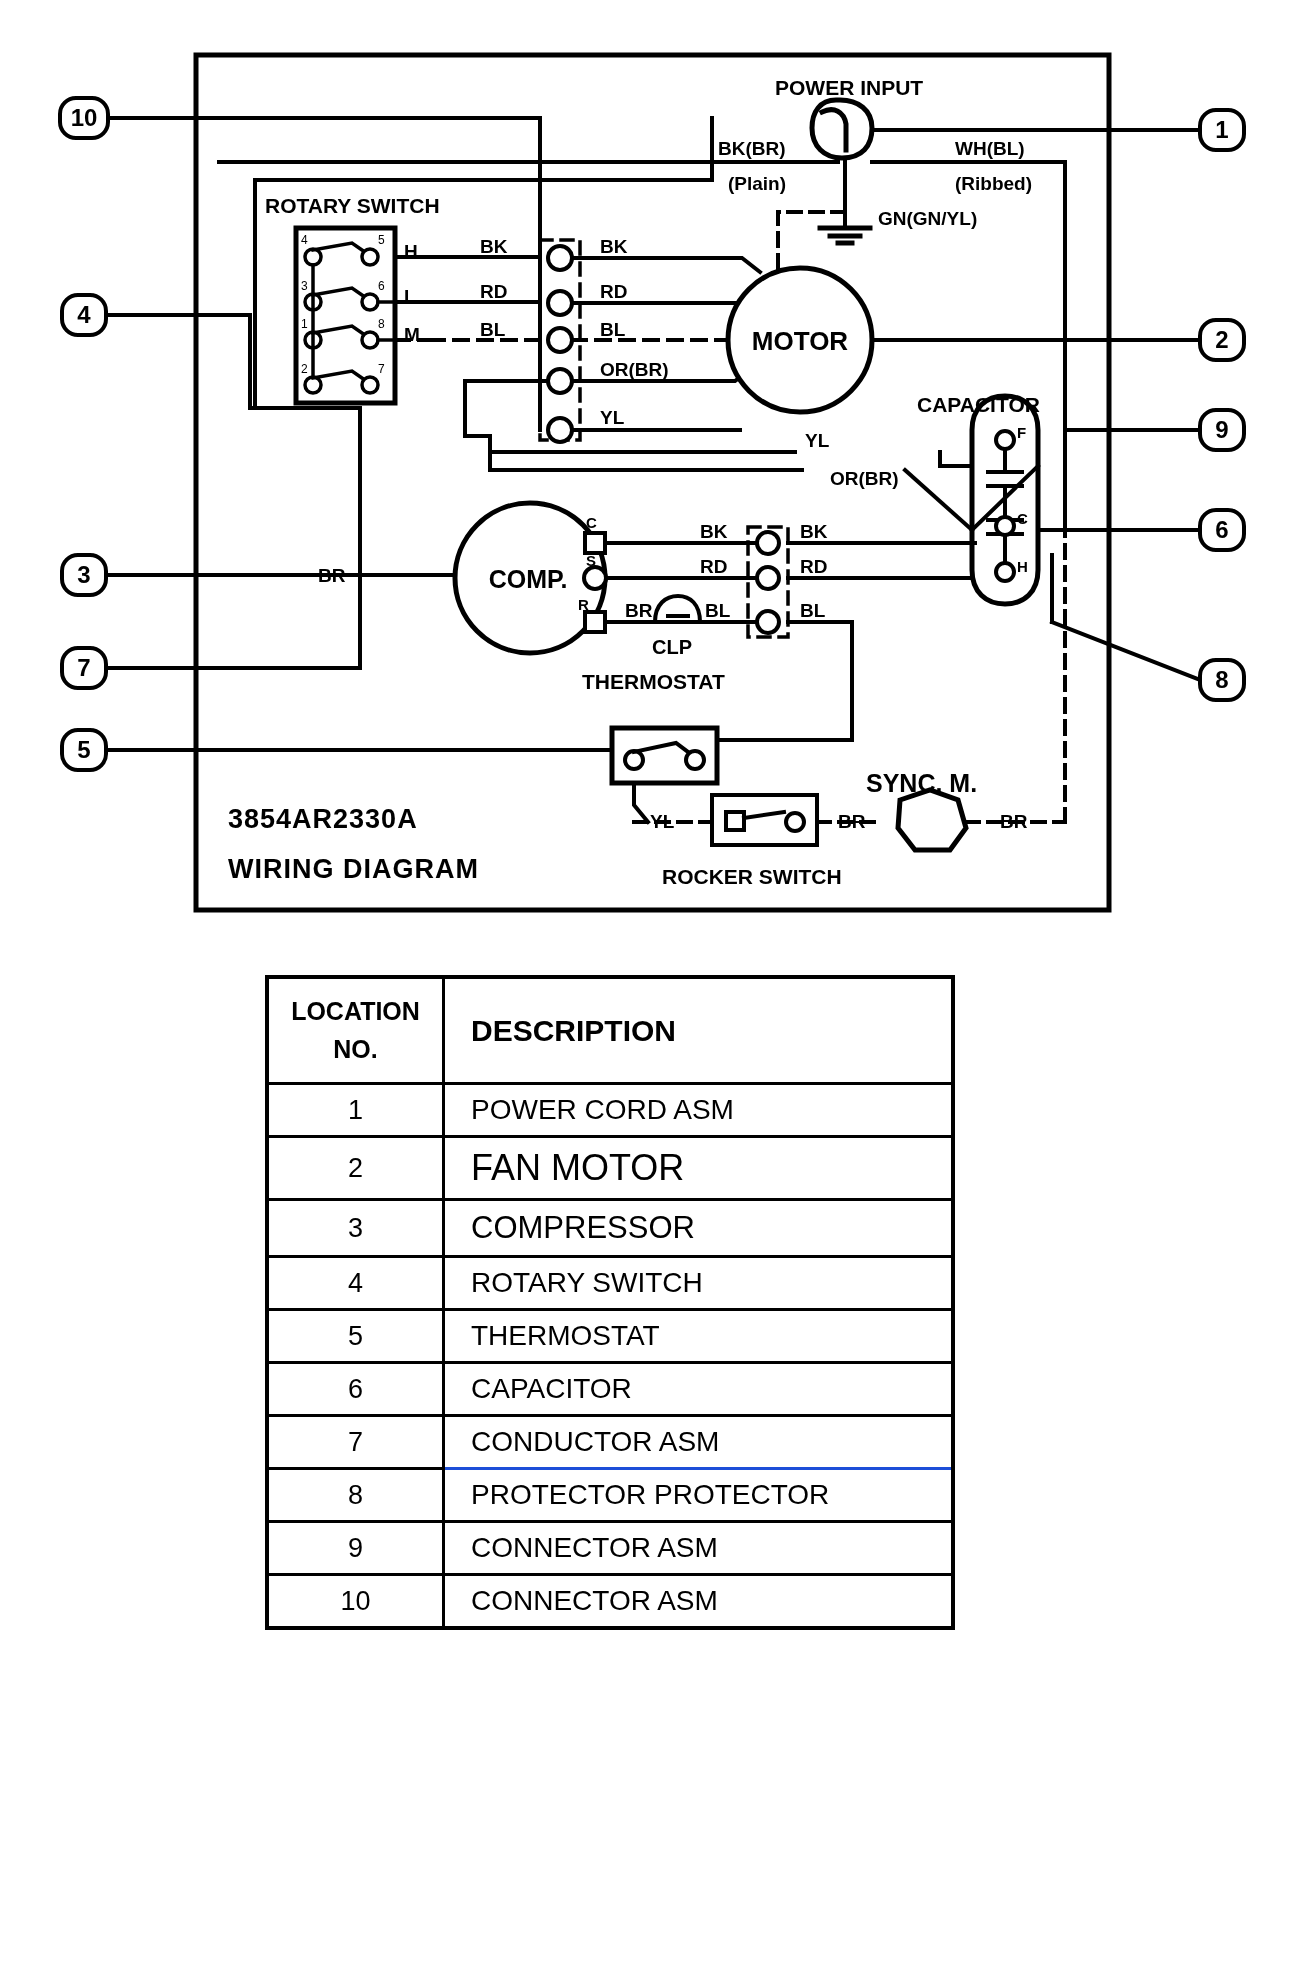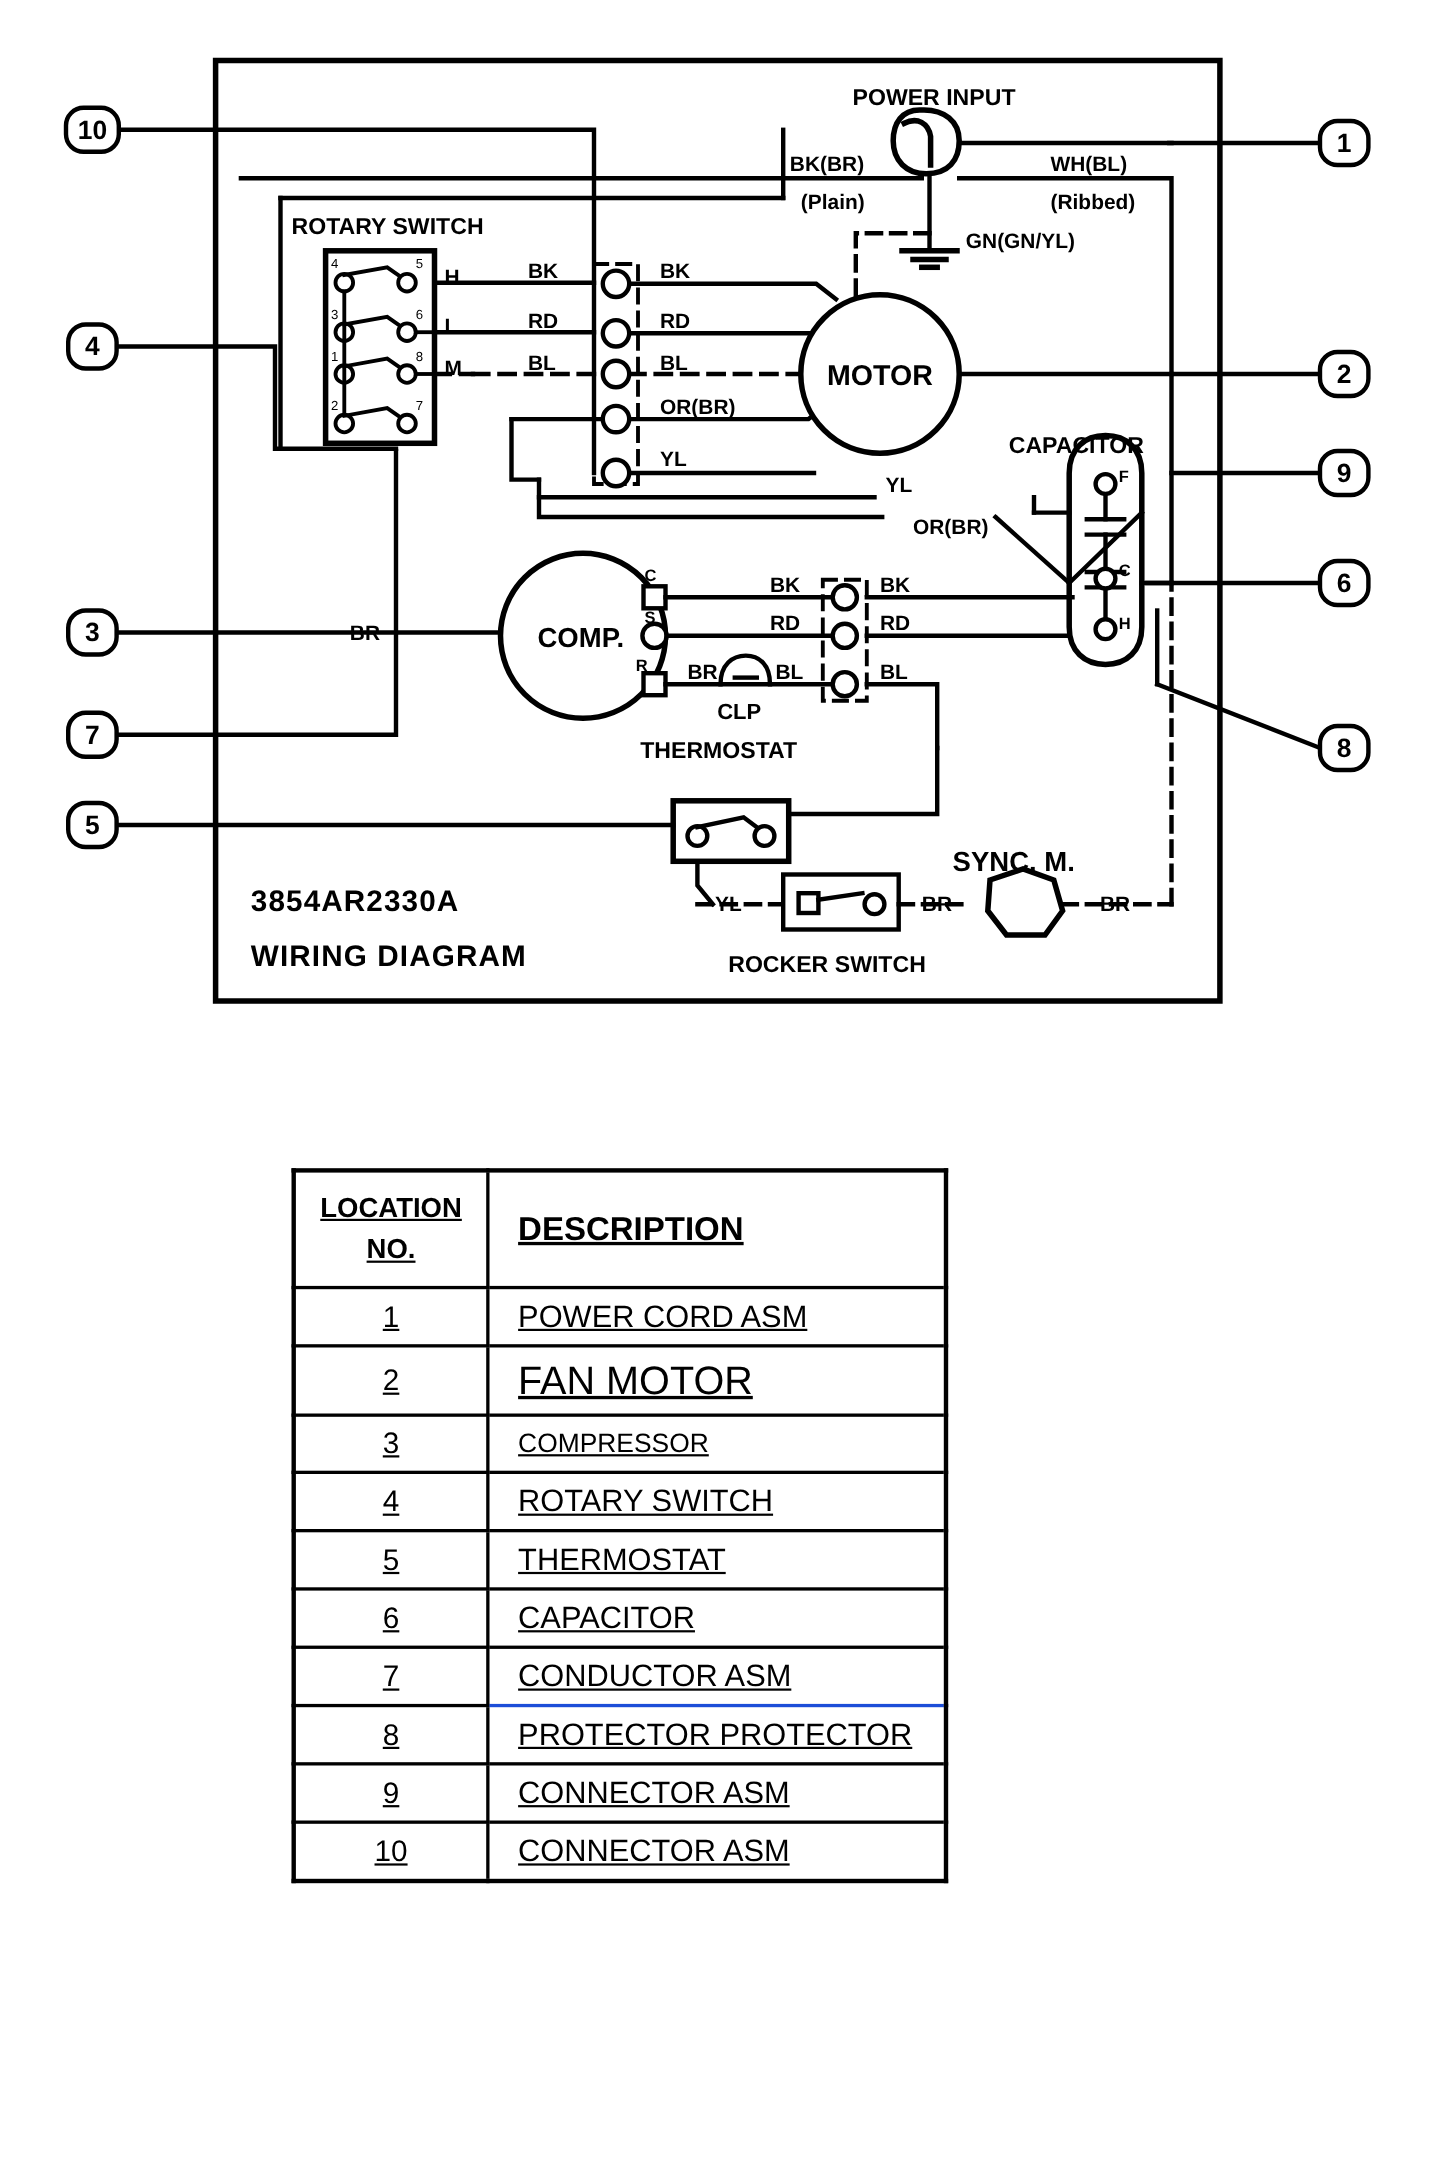--- a/index.html
+++ b/index.html
@@ -297,21 +297,21 @@
       <text x="301" y="373">2</text>
       <text x="378" y="373">7</text>
     </g>
 
     <g class="txt" font-size="27" font-weight="bold" letter-spacing="1">
       <text x="228" y="828">3854AR2330A</text>
       <text x="228" y="878">WIRING DIAGRAM</text>
     </g>
   </svg>
 
-  <div style="position:absolute; left:265px; top:1062px; width:597px;text-decoration:underline;">
+  <div style="position:absolute; left:265px; top:975px; width:690px;">
     <table style="width:100%; border:4px solid #000;">
       <thead>
         <tr>
           <th style="border:3px solid #000; width:165px; padding:14px 4px; font-size:25px; font-weight:bold; line-height:1.5;">
             <div>LOCATION</div>
             <div>NO.</div>
           </th>
           <th style="border:3px solid #000; padding:14px 0 14px 26px; font-size:30px; font-weight:bold; text-align:left;">DESCRIPTION</th>
         </tr>
       </thead>
@@ -319,21 +319,21 @@
         <tr>
           <td style="border:3px solid #000;text-align:center;font-size:27px;padding:9px 0;">1</td>
           <td style="border:3px solid #000;font-size:28px;padding:9px 0 9px 26px;">POWER CORD ASM</td>
         </tr>
         <tr>
           <td style="border:3px solid #000;text-align:center;font-size:27px;padding:9px 0;">2</td>
           <td style="border:3px solid #000;font-size:36px;padding:9px 0 9px 26px;">FAN MOTOR</td>
         </tr>
         <tr>
           <td style="border:3px solid #000;text-align:center;font-size:27px;padding:9px 0;">3</td>
-          <td style="border:3px solid #000;font-size:24px;padding:9px 0 9px 26px;">COMPRESSOR</td>
+          <td style="border:3px solid #000;font-size:31px;padding:9px 0 9px 26px;">COMPRESSOR</td>
         </tr>
         <tr>
           <td style="border:3px solid #000;text-align:center;font-size:27px;padding:9px 0;">4</td>
           <td style="border:3px solid #000;font-size:28px;padding:9px 0 9px 26px;">ROTARY SWITCH</td>
         </tr>
         <tr>
           <td style="border:3px solid #000;text-align:center;font-size:27px;padding:9px 0;">5</td>
           <td style="border:3px solid #000;font-size:28px;padding:9px 0 9px 26px;">THERMOSTAT</td>
         </tr>
         <tr>

